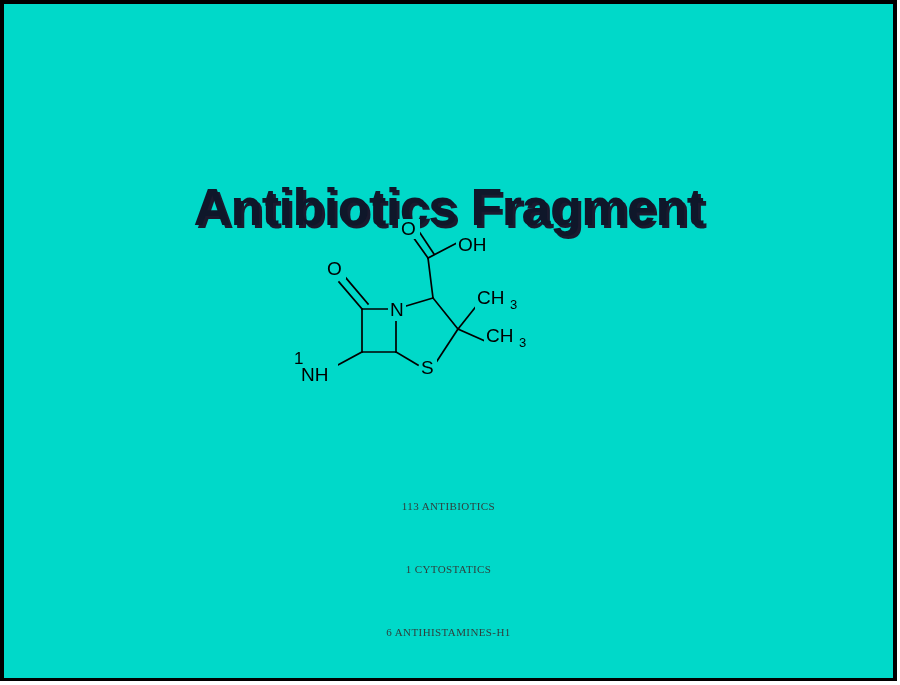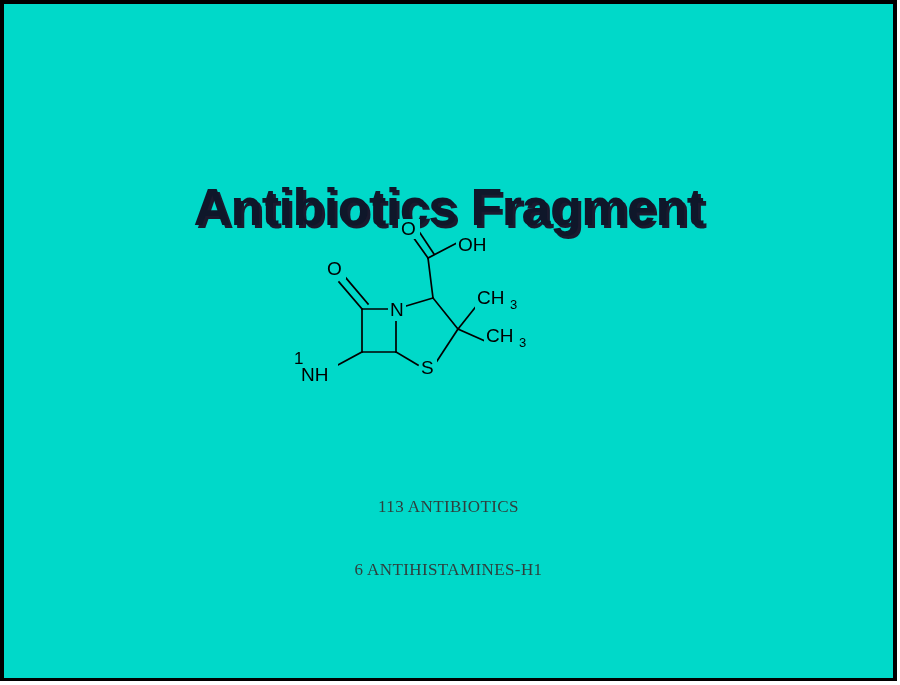--- a/index.html
+++ b/index.html
@@ -89,21 +89,21 @@
   }
 
   
   #counts-list {
     position: absolute;
     left: 0;
     top: 450px;
     width: 889px;
     text-align: center;
     font-family: "Liberation Serif", serif;
-    font-size: 17px;
+    font-size: 11px;
     line-height: 21px;
     color: #2f3f3d;
     letter-spacing: 0.4px;
     white-space: pre;
   }
   #counts-list .count-line { display: block; }
 </style>
 </head>
 <body>
 
@@ -178,18 +178,19 @@
           <text class="atom-sub" x="238" y="90">3</text>
 
           <rect x="212" y="104" width="46" height="26" fill="#00d9c9"></rect>
           <text class="atom-label" x="214" y="123">CH</text>
           <text class="atom-sub" x="247" y="128">3</text>
         </svg>
       </div>
 
       <div id="counts-list">
         <span class="count-line">113 ANTIBIOTICS</span>
+        <span class="count-line">1 CYTOSTATICS</span>
         <span class="count-line">6 ANTIHISTAMINES-H1</span>
       </div>
 
     </div>
   </div>
 </div>
 
 </body></html>

